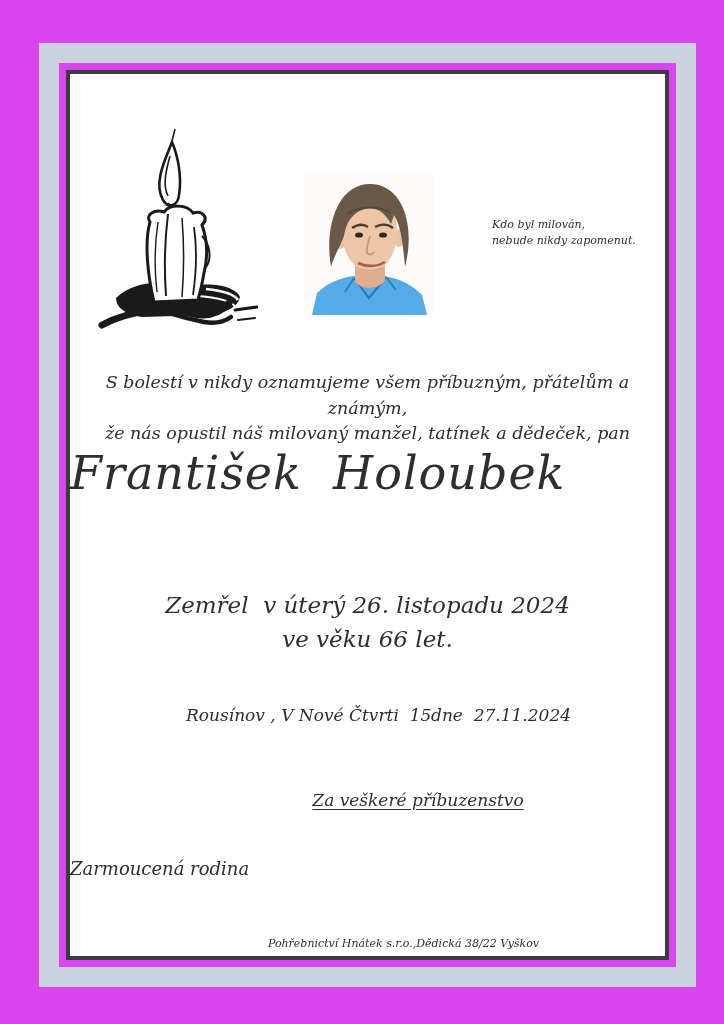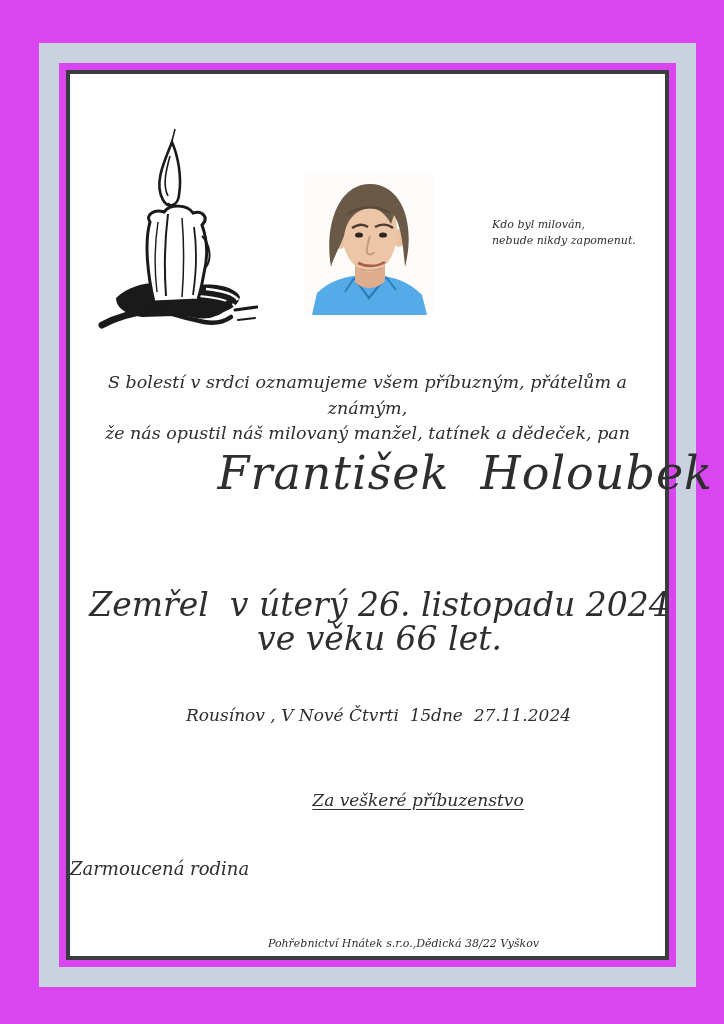--- a/index.html
+++ b/index.html
@@ -50,29 +50,28 @@
     left: 422px; top: 143px; width: 160px;
     font-size: 11px; line-height: 16px;
   }
   .announcement {
     left: 0; width: 595px; top: 296px;
     text-align: center;
     font-size: 17.5px; line-height: 25.5px;
   }
   .name {
     left: 0; width: 595px; top: 372px;
-    text-align: right;
+    text-align: left;
     font-size: 46px;
     letter-spacing: 1px;
-    margin-left: 48px;
   }
   .death {
-    left: 12px; width: 595px; top: 514px;
+    left: 0; width: 595px; top: 514px;
     text-align: center;
-    font-size: 33px; line-height: 34px;
+    font-size: 23px; line-height: 34px;
   }
   .place-row { left: 0; width: 595px; top: 631px; height: 24px; font-size: 17px; padding-left: 40px; }
   .place-row .place { position: absolute; left: 116px; top: 0; }
   .place-row .date  { position: absolute; left: 361px; top: 0; }
   .dedication {
     left: 16px; width: 664px; top: 716px;
     text-align: center;
     font-size: 17px;
   }
   .dedication span { text-decoration: underline; text-underline-offset: 3px; }
@@ -152,21 +151,21 @@
         <path d="M56,95 C63,97 72,97 78,94" stroke="#cfa084" stroke-width="1.4" fill="none"></path>
       </svg>
     </div>
 
     <div class="quote">
       <div class="txt">Kdo byl milován,</div>
       <div class="txt">nebude nikdy zapomenut.</div>
     </div>
 
     <div class="announcement">
-      <div class="txt">S bolestí v srdci oznamujeme všem příbuzným, přátelům a známým,</div>
+      <div class="txt">S bolestí v nikdy oznamujeme všem příbuzným, přátelům a známým,</div>
       <div class="txt">že nás opustil náš milovaný manžel, tatínek a dědeček, pan</div>
     </div>
 
     <div class="name txt">František  Holoubek</div>
 
     <div class="death">
       <div class="txt">Zemřel  v úterý 26. listopadu 2024</div>
       <div class="txt">ve věku 66 let.</div>
     </div>
 

